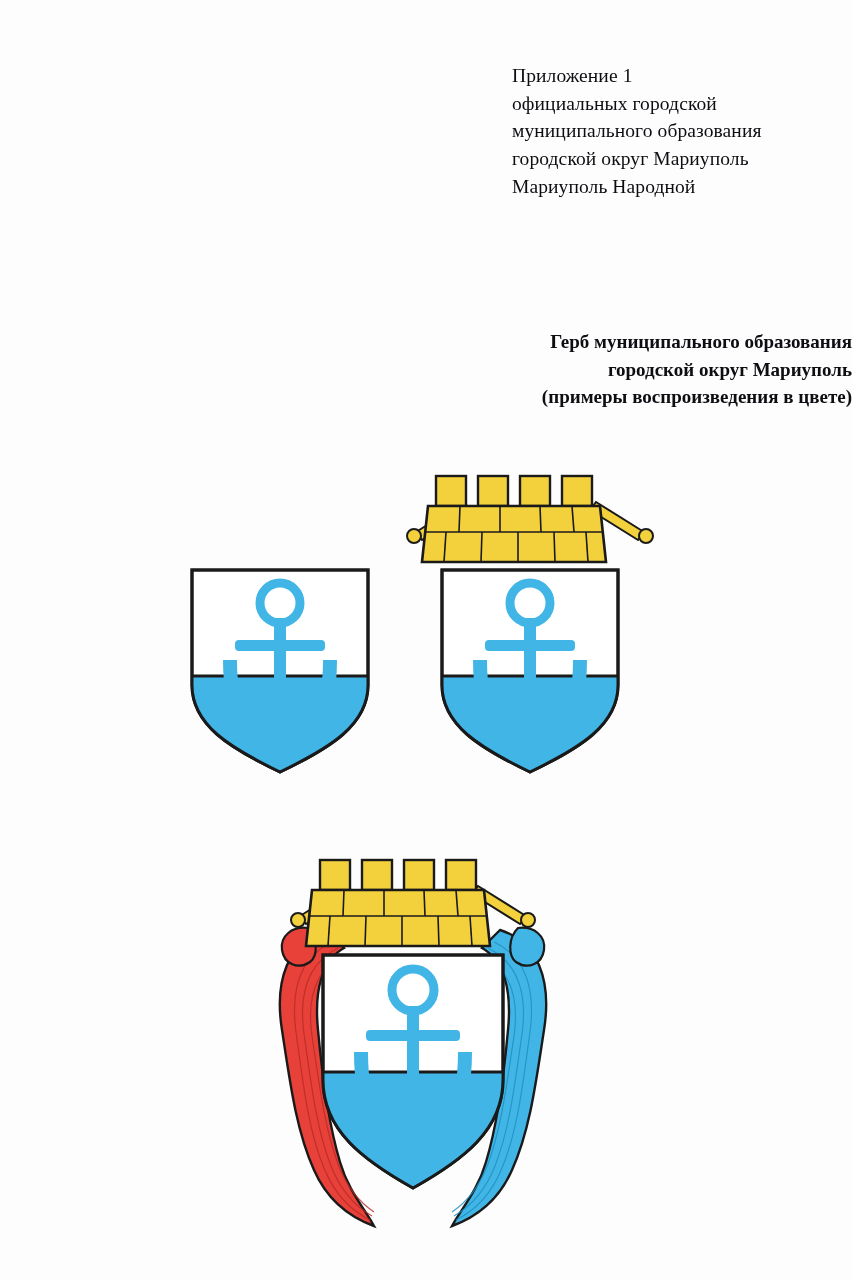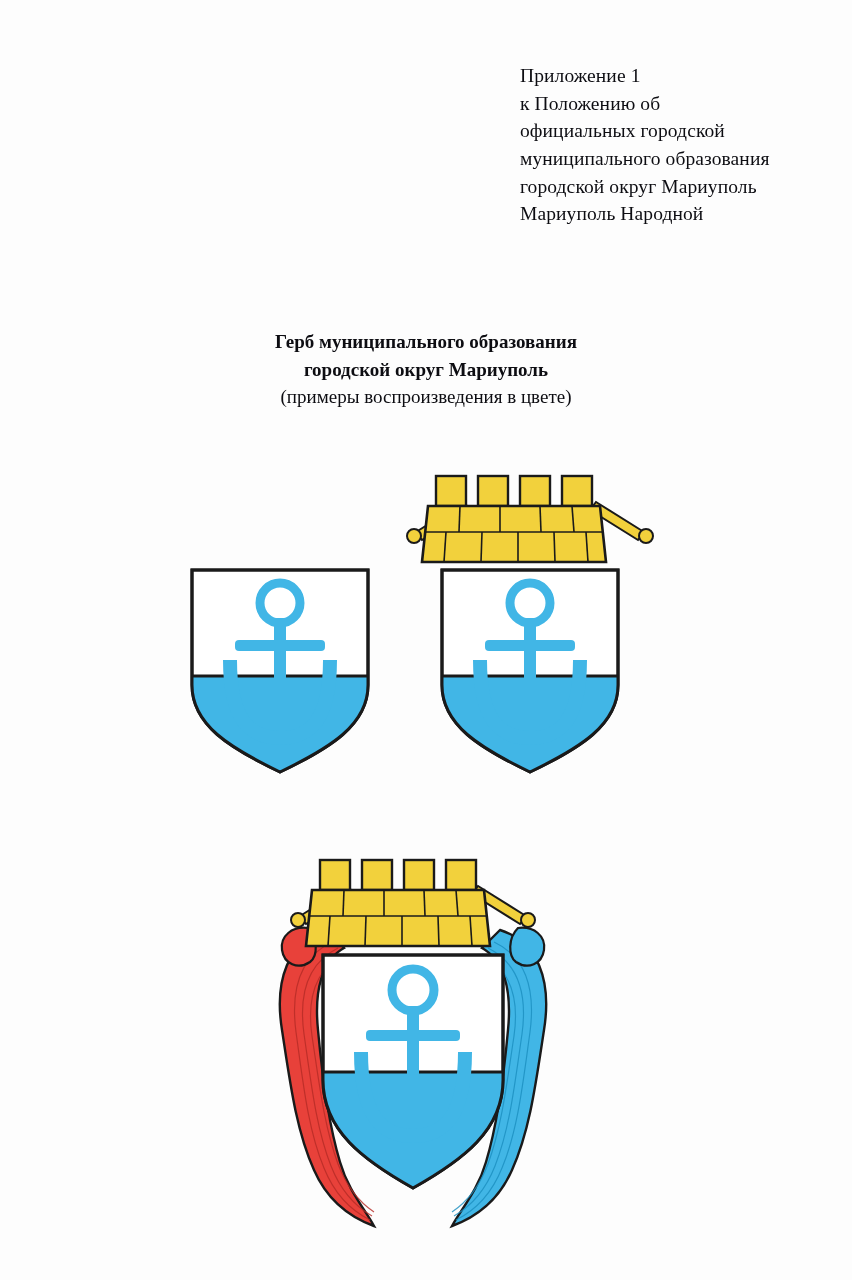--- a/index.html
+++ b/index.html
@@ -25,56 +25,54 @@
     position: absolute;
     left: 512px;
     top: 62px;
     width: 320px;
     font-size: 19.5px;
     line-height: 1.42;
     letter-spacing: 0.1px;
   }
   .appendix-block div {
     white-space: nowrap;
-    margin-left: 8px;
   }
   
   .title-block {
     position: absolute;
     left: 0;
     top: 328px;
     width: 852px;
-    text-align: center;
+    text-align: right;
     font-size: 19px;
     line-height: 1.45;
   }
   .title-block .b {
     font-weight: bold;
   }
   .title-block .sub {
-    font-weight: normal;
+    font-weight: bold;
   }
   
   .fig {
     position: absolute;
   }
   #fig-plain   { left: 150px; top: 470px; }
   #fig-crowned { left: 400px; top: 470px; }
   #fig-full    { left: 248px; top: 830px; }
 
   svg { display: block; overflow: visible; }
 </style>
 </head>
 <body>
 
 <div class="page">
 
   <div class="appendix-block">
     <div>Приложение 1</div>
-    <div>к Положению об</div>
     <div>официальных городской</div>
     <div>муниципального образования</div>
     <div>городской округ Мариуполь</div>
     <div>Мариуполь Народной</div>
   </div>
 
   <div class="title-block">
     <div class="b">Герб муниципального образования</div>
     <div class="b">городской округ Мариуполь</div>
     <div class="sub">(примеры воспроизведения в цвете)</div>

